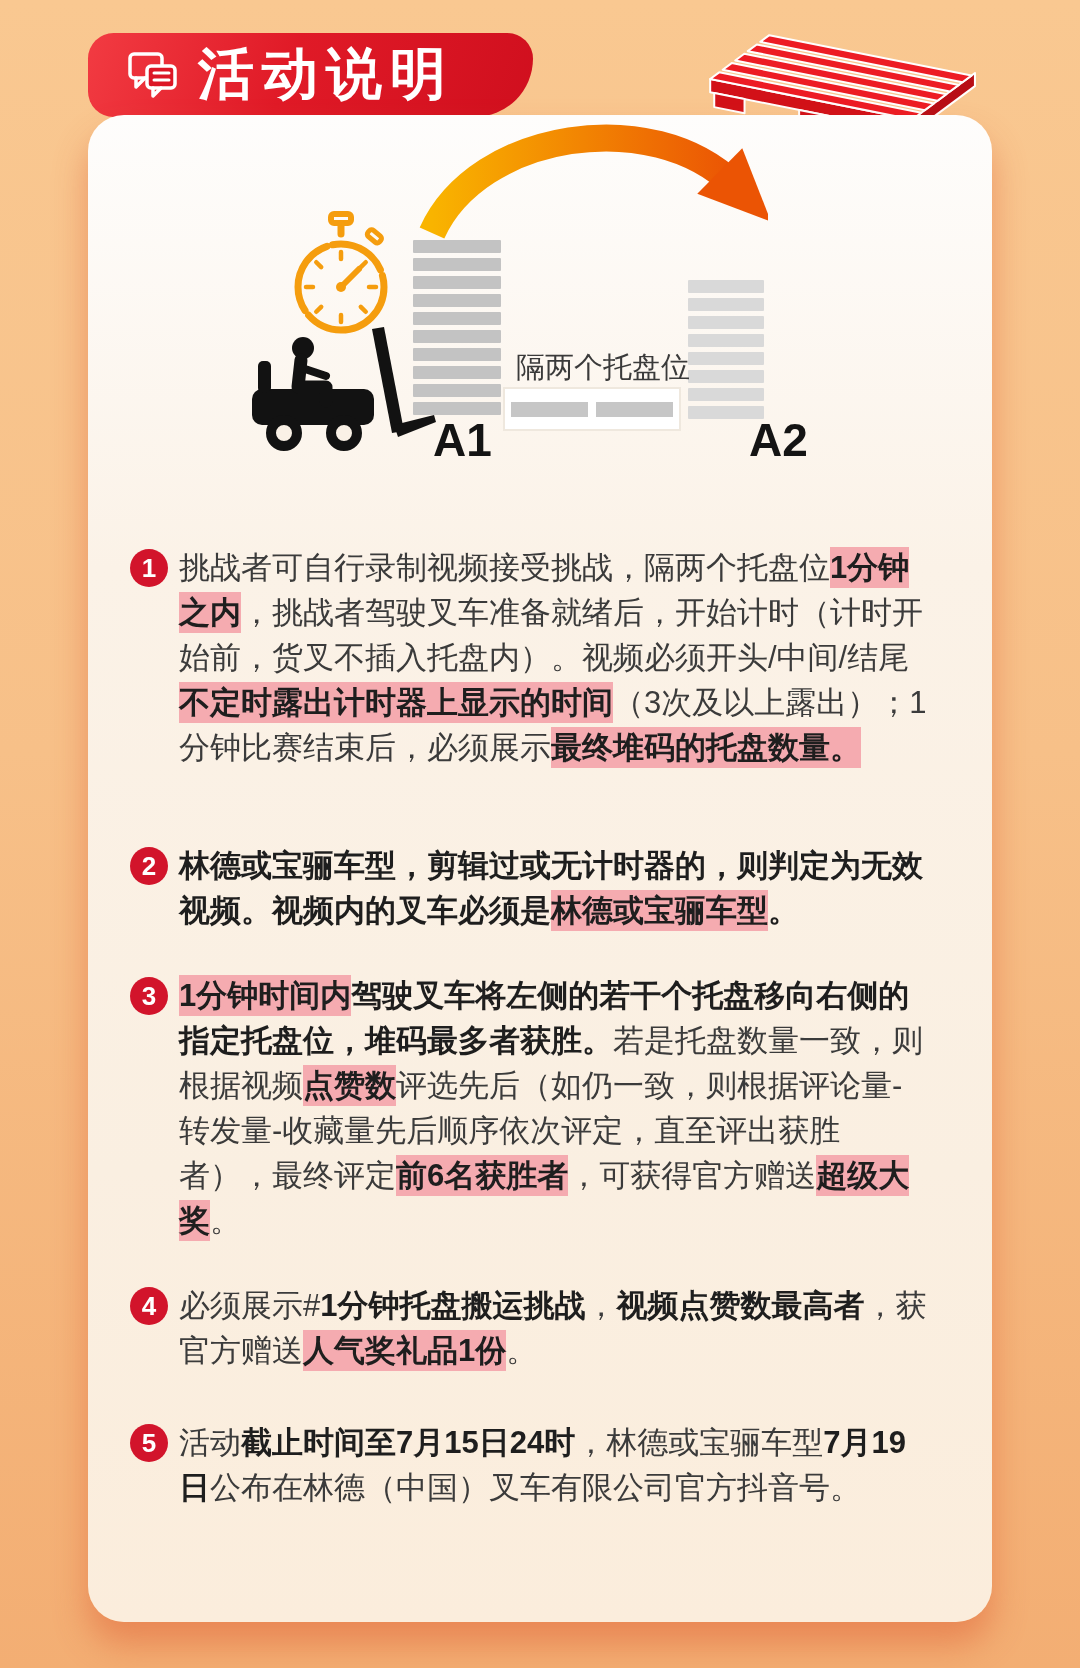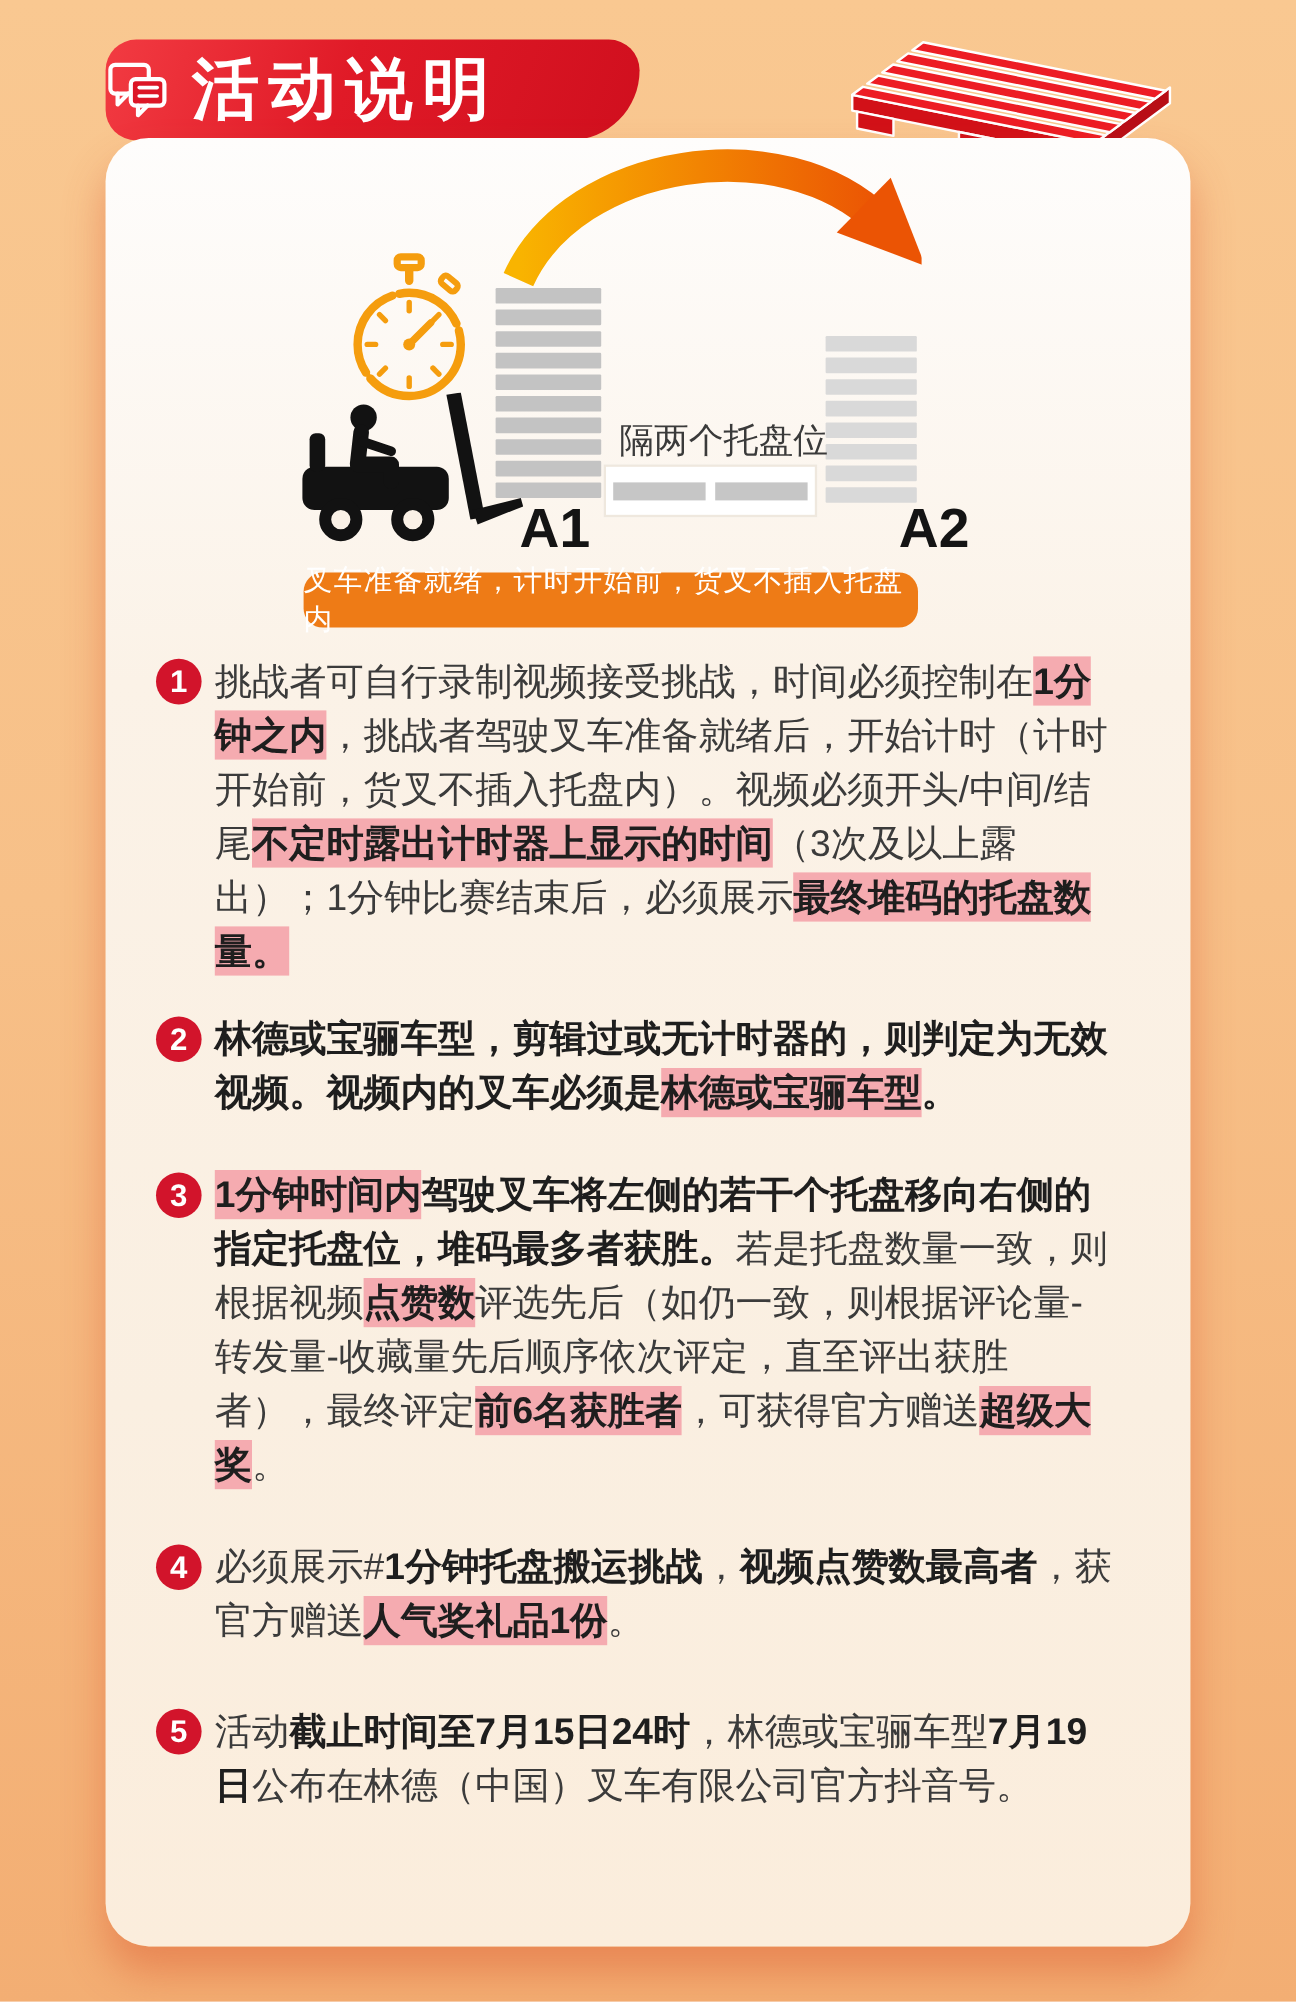--- a/index.html
+++ b/index.html
@@ -7,21 +7,21 @@
     width:1080px;height:1668px;overflow:hidden;position:relative;
     background:linear-gradient(180deg,#F9C891 0%,#F7C088 45%,#F3AE73 100%);
     font-family:"Liberation Sans","DejaVu Sans",sans-serif;
   }
   .pallet-art{position:absolute;left:692px;top:0px;width:288px;height:152px;}
   
   .badge{
     position:absolute;left:88px;top:33px;width:445px;height:84px;
     background:linear-gradient(110deg,#F23B42 0%,#E01A27 45%,#D00F1E 100%);
     border-radius:28px 28px 64px 28px;
-    display:flex;align-items:center;gap:18px;box-sizing:border-box;
+    display:flex;align-items:center;gap:18px;padding-left:38px;box-sizing:border-box;
   }
   .badge h1{margin:0;color:#fff;font-size:56px;font-weight:800;letter-spacing:8px;}
   .badge svg{flex:none;}
   
   .card{
     position:absolute;left:88px;top:115px;width:904px;height:1507px;
     background:linear-gradient(180deg,#FEFDFC 0%,#FBF2E7 30%,#FAEFE1 70%,#FBEDDC 100%);
     border-radius:36px;
     box-shadow:0 22px 34px rgba(219,86,47,.45);
   }
@@ -169,26 +169,25 @@
           <circle cx="57" cy="21" r="11"></circle>
         </g>
         <g fill="none" stroke="#121212" stroke-linecap="round" stroke-linejoin="round">
           <path d="M55,33 L52,60 L80,60 L80,74" stroke-width="13"></path>
           <line x1="56" y1="41" x2="80" y2="49" stroke-width="8"></line>
           <circle cx="38" cy="106" r="13" stroke-width="10" fill="#FAF1E6"></circle>
           <circle cx="98" cy="106" r="13" stroke-width="10" fill="#FAF1E6"></circle>
         </g>
       </svg>
 
-      <div class="banner">叉车准备就绪，计时开始前，货叉不插入托盘内</div>
     </div>
 
     <div class="rule r1">
       <span class="num">1</span>
-      <p class="txt"><span>挑战者可自行录制视频接受挑战，时间必须控制在</span><span class="b h">1分钟之内</span><span>，挑战者驾驶叉车准备就绪后，开始计时（计时开始前，货叉不插入托盘内）。视频必须开头/中间/结尾</span><span class="b h">不定时露出计时器上显示的时间</span><span>（3次及以上露出）；1分钟比赛结束后，必须展示</span><span class="b h">最终堆码的托盘数量。</span></p>
+      <p class="txt"><span>挑战者可自行录制视频接受挑战，隔两个托盘位</span><span class="b h">1分钟之内</span><span>，挑战者驾驶叉车准备就绪后，开始计时（计时开始前，货叉不插入托盘内）。视频必须开头/中间/结尾</span><span class="b h">不定时露出计时器上显示的时间</span><span>（3次及以上露出）；1分钟比赛结束后，必须展示</span><span class="b h">最终堆码的托盘数量。</span></p>
     </div>
     <div class="rule r2">
       <span class="num">2</span>
       <p class="txt"><span class="b">林德或宝骊车型，剪辑过或无计时器的，则判定为无效视频。视频内的叉车必须是</span><span class="b h">林德或宝骊车型</span><span class="b">。</span></p>
     </div>
     <div class="rule r3">
       <span class="num">3</span>
       <p class="txt"><span class="b h">1分钟时间内</span><span class="b">驾驶叉车将左侧的若干个托盘移向右侧的指定托盘位，堆码最多者获胜。</span><span>若是托盘数量一致，则根据视频</span><span class="b h">点赞数</span><span>评选先后（如仍一致，则根据评论量-转发量-收藏量先后顺序依次评定，直至评出获胜者），最终评定</span><span class="b h">前6名获胜者</span><span>，可获得官方赠送</span><span class="b h">超级大奖</span><span>。</span></p>
     </div>
     <div class="rule r4">

